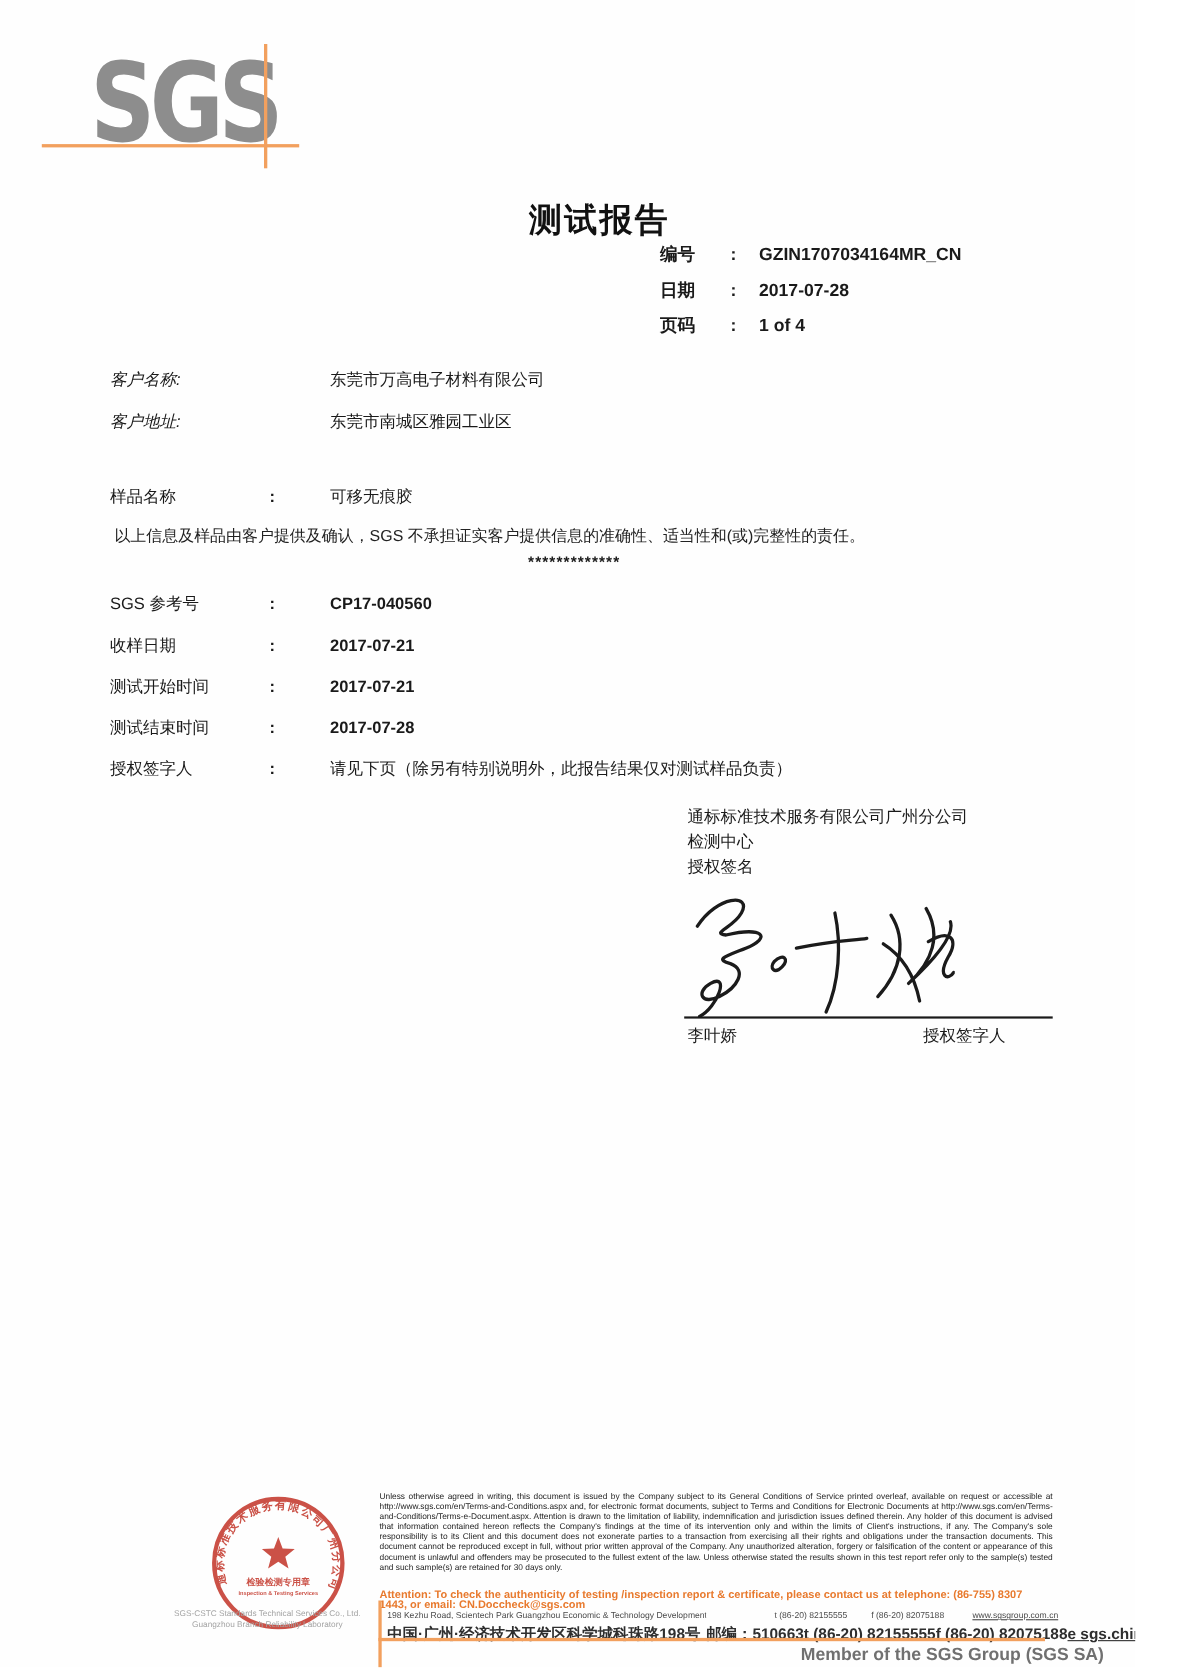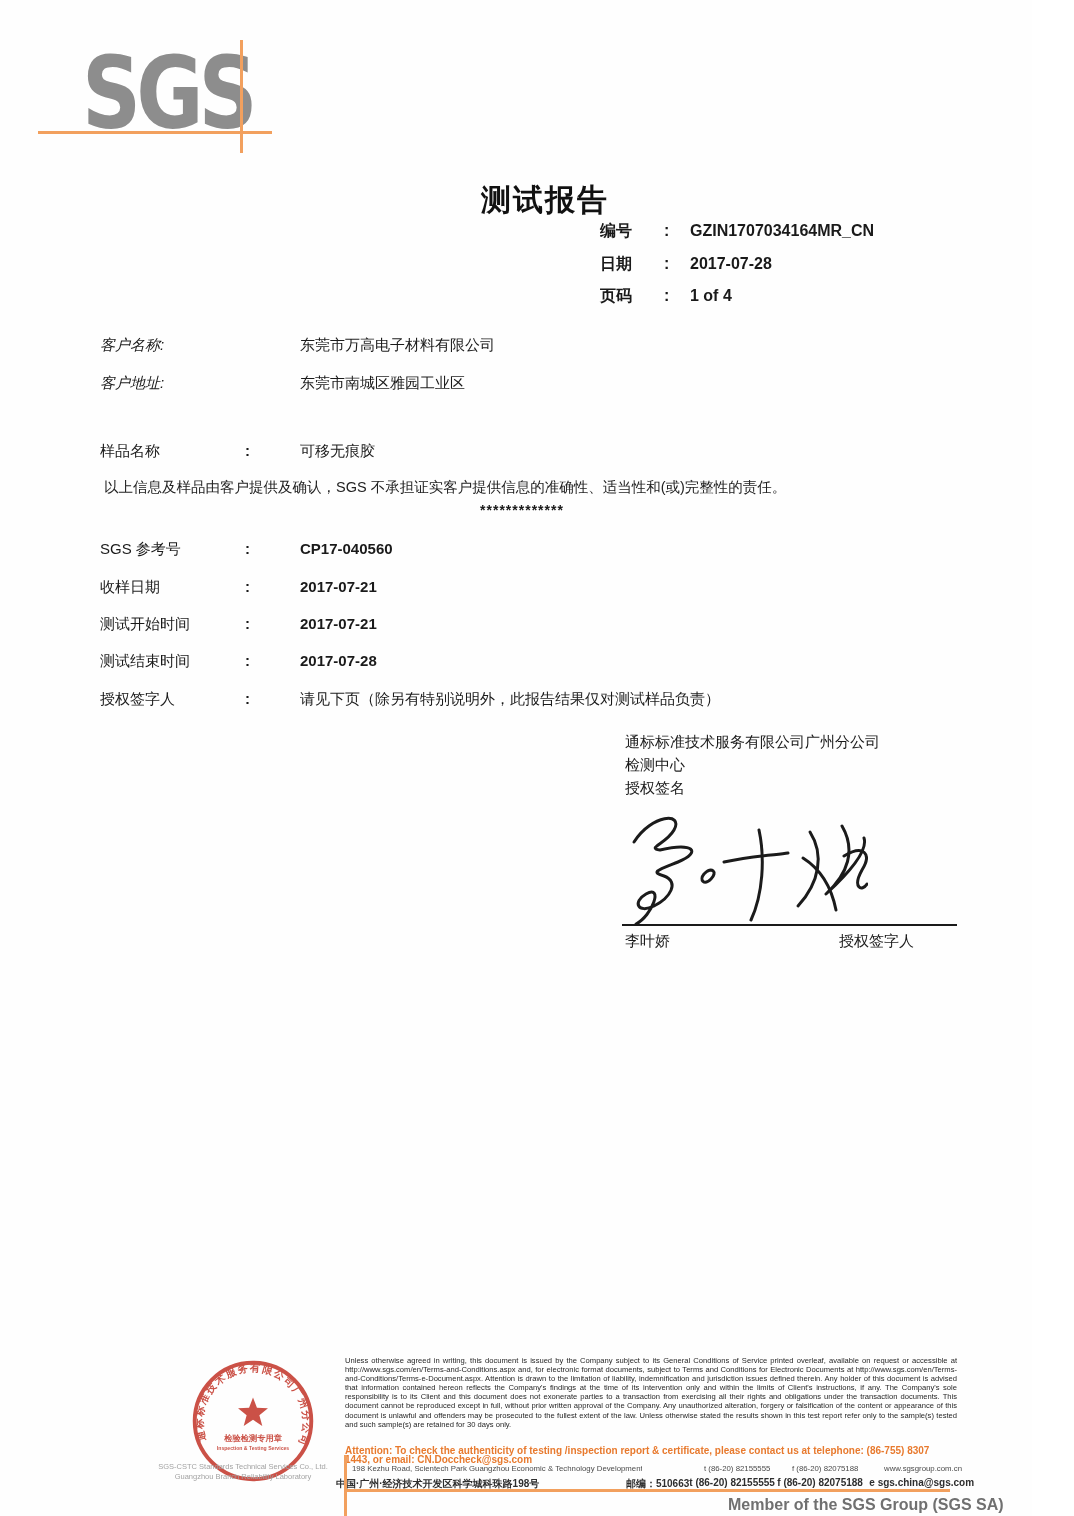--- a/index.html
+++ b/index.html
@@ -39,26 +39,26 @@
   
   .stamp-svg{ position:absolute; left:190px; top:1358px; width:126px; height:126px; opacity:.88; }
   .stamp-under{ position:absolute; left:150px; top:1462px; width:186px; text-align:center;
     font-size:7.5px; line-height:9.5px; color:#a3a3a3; }
   .legal{ position:absolute; left:345px; top:1356px; width:612px; font-size:7.6px; line-height:9.1px;
     color:#262626; text-align:justify; }
   .attention{ position:absolute; left:345px; top:1447px; width:612px; font-size:10px; line-height:8.8px;
     color:#e87a2e; font-weight:700; }
   .addr-row{ position:absolute; left:352px; width:606px; display:flex; white-space:nowrap; }
   .addr-en{ top:1464px; font-size:7.8px; color:#4a4a4a; }
-  .addr-cn{ top:1477px; font-size:10px; color:#2e2e2e; font-weight:700;justify-content:center; }
+  .addr-cn{ top:1477px; font-size:14px; color:#2e2e2e; font-weight:700; }
   .a-addr{ flex:0 0 290px; overflow:hidden; }
   .a-post{ flex:0 0 62px; }
   .a-tel{ flex:0 0 88px; }
   .a-fax{ flex:0 0 92px; }
-  .a-web{ flex:1 1 auto; }
+  .a-web{ flex:1 1 auto;text-decoration:underline; }
   .foot-vline{ position:absolute; left:344px; top:1455px; width:3px; height:61px; background:#f2a05e; }
   .foot-hline{ position:absolute; left:344px; top:1489px; width:606px; height:3px; background:#f2a05e; }
   .member{ position:absolute; left:728px; top:1496px; font-size:16px; font-weight:700; color:#707070; }
 </style>
 </head>
 <body>
 
 <div class="page">
 
   <div class="logo-text">SGS</div>

